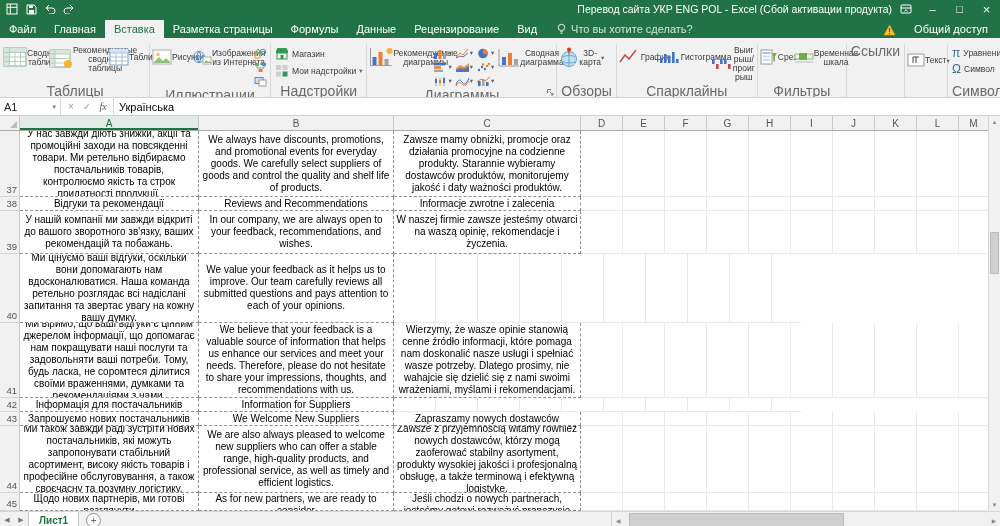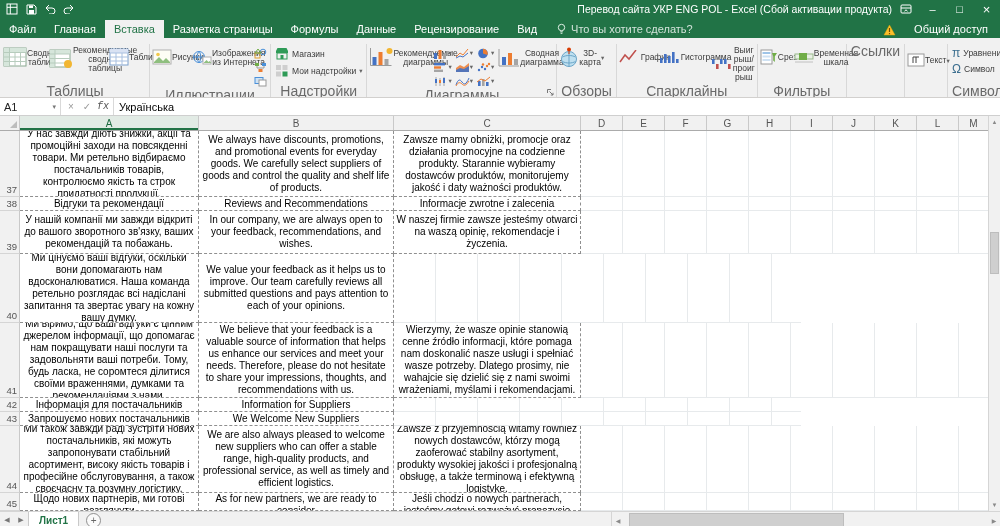--- a/index.html
+++ b/index.html
@@ -44,21 +44,21 @@
   .w32{width:32px}.w38{width:38px}.w44{width:44px}.w50{width:50px}.w54{width:54px}
   .w56{width:56px}.w58{width:58px}.w60{width:60px}
   .glyph{font-size:12px;color:#3b6e8f;line-height:12px;}
 
   
   .fbar{height:17px;background:#fff;border-bottom:1px solid #cfcfcf;display:flex;align-items:stretch;font-size:11px;}
   .namebox{width:52px;border-right:1px solid #d9d9d9;display:flex;align-items:center;justify-content:space-between;padding:0 4px;color:#222;}
   .nbcaret{font-size:7px;color:#777;}
   .fbtns{display:flex;align-items:center;border-right:1px solid #d9d9d9;padding:0 2px;color:#9a9a9a;}
   .fbtns span{width:16px;text-align:center;font-size:10px;}
-  .fx{font-family:Liberation Mono, monospace;font-style:italic;color:#555;font-size:11px;}
+  .fx{font-family:Liberation Serif, serif;font-style:italic;color:#555;font-size:11px;}
   .fcontent{flex:1;display:flex;align-items:center;padding:0 5px;color:#000;}
 
   
   .main{display:flex;align-items:stretch;height:395px;}
   .gridwrap{flex:1;overflow:hidden;background:#fff;}
   .colheads{display:flex;height:15px;background:#f1f1f1;border-bottom:1px solid #ababab;box-sizing:border-box;}
   .corner{width:20px;border-right:1px solid #c9c9c9;position:relative;box-sizing:border-box;}
   .corner:after{content:"";position:absolute;right:2px;bottom:2px;border-left:7px solid transparent;border-bottom:7px solid #bdbdbd;}
   .cols{display:flex;}
   .colhead{width:42px;font-size:10px;color:#555;display:flex;align-items:center;justify-content:center;border-right:1px solid #c9c9c9;box-sizing:border-box;}
@@ -687,20 +687,21 @@
             <div class="cell fill"></div>
             <div class="cell fill"></div>
             <div class="cell fill"></div>
             <div class="cell fill fm"></div>
           </div>
 
           <div class="row">
             <div class="rowhead">43</div>
             <div class="cell ca">Запрошуємо нових постачальників</div>
             <div class="cell cb">We Welcome New Suppliers</div>
+            <div class="cell cc">Zapraszamy nowych dostawców</div>
             <div class="cell fill"></div>
             <div class="cell fill"></div>
             <div class="cell fill"></div>
             <div class="cell fill"></div>
             <div class="cell fill"></div>
             <div class="cell fill"></div>
             <div class="cell fill"></div>
             <div class="cell fill"></div>
             <div class="cell fill"></div>
             <div class="cell fill fm"></div>

